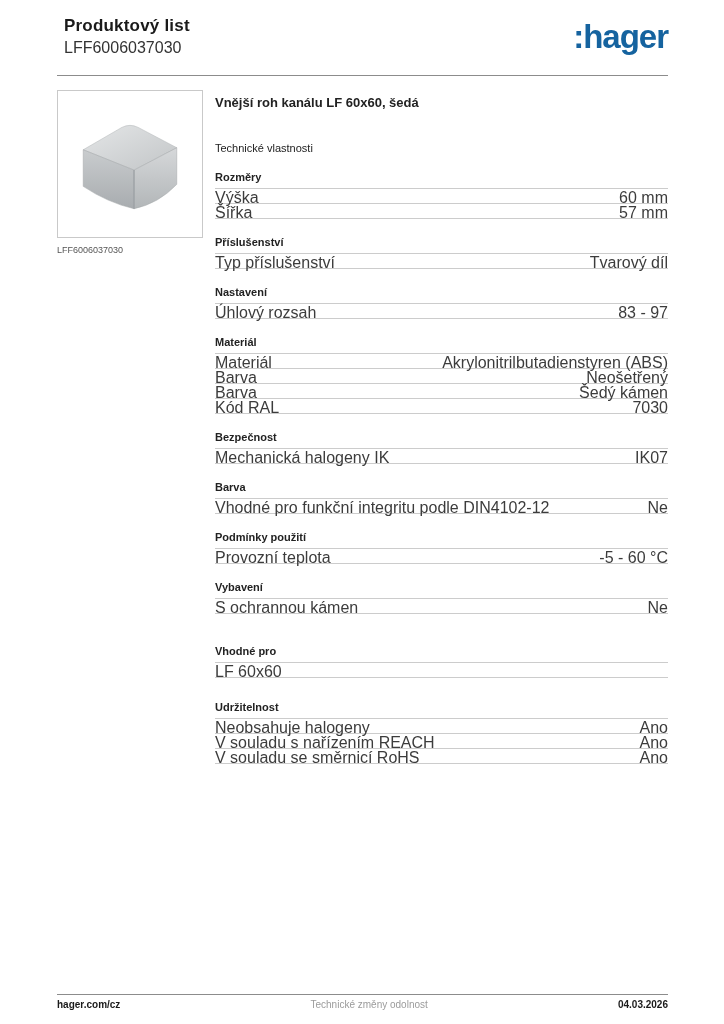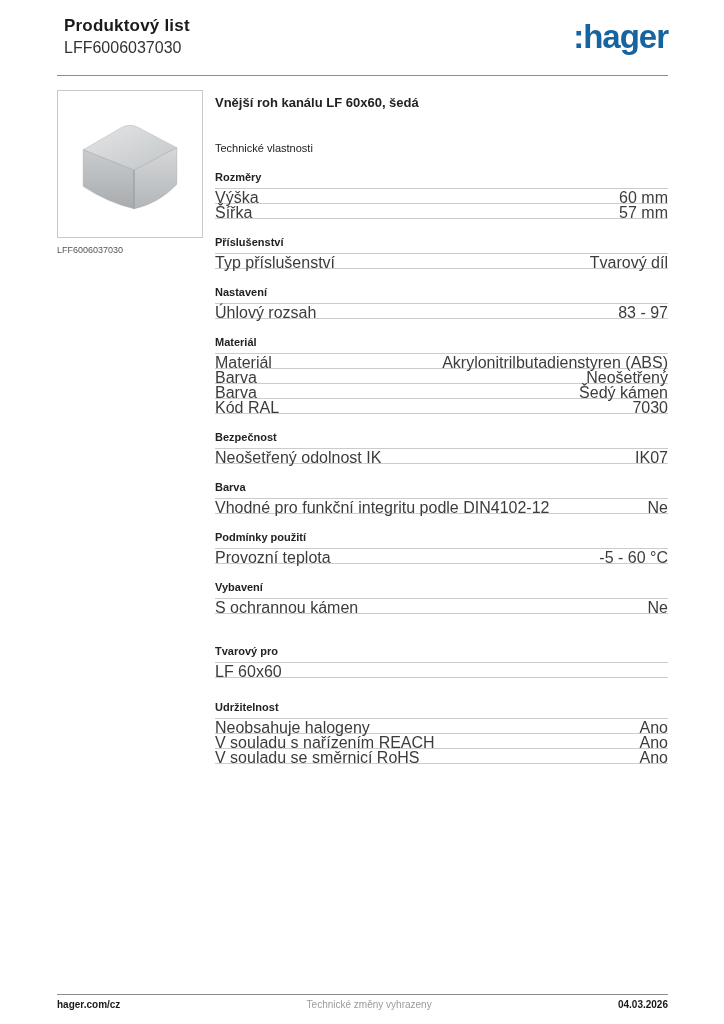--- a/index.html
+++ b/index.html
@@ -157,21 +157,21 @@
             <span class="label">Kód RAL</span>
             <span class="value">7030</span>
           </div>
         </div>
       </div>
 
       <div class="section">
         <div class="section-title">Bezpečnost</div>
         <div class="rows">
           <div class="row">
-            <span class="label">Neošetřený odolnost IK</span>
+            <span class="label">Mechanická halogeny IK</span>
             <span class="value">IK07</span>
           </div>
         </div>
       </div>
 
       <div class="section">
         <div class="section-title">Barva</div>
         <div class="rows">
           <div class="row">
             <span class="label">Vhodné pro funkční integritu podle DIN4102-12</span>
@@ -194,21 +194,21 @@
         <div class="section-title">Vybavení</div>
         <div class="rows">
           <div class="row">
             <span class="label">S ochrannou kámen</span>
             <span class="value">Ne</span>
           </div>
         </div>
       </div>
 
       <div class="section gap-xl">
-        <div class="section-title">Tvarový pro</div>
+        <div class="section-title">Vhodné pro</div>
         <div class="rows">
           <div class="row">
             <span class="label">LF 60x60</span>
             <span class="value"></span>
           </div>
         </div>
       </div>
 
       <div class="section gap-l">
         <div class="section-title">Udržitelnost</div>
@@ -226,17 +226,17 @@
             <span class="value">Ano</span>
           </div>
         </div>
       </div>
 
     </div>
   </div>
 
   <div class="footer">
     <a class="footer-left" href="#">hager.com/cz</a>
-    <span class="footer-center">Technické změny vyhrazeny</span>
+    <span class="footer-center">Technické změny odolnost</span>
     <span class="footer-right">04.03.2026</span>
   </div>
 
 </div>
 
 </body></html>

